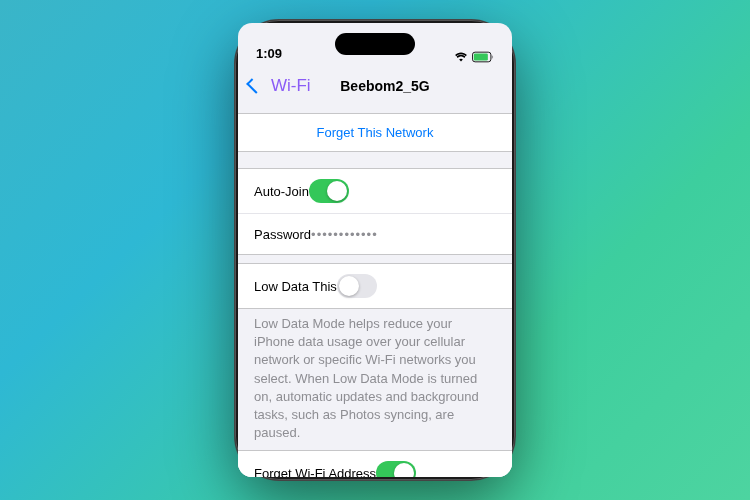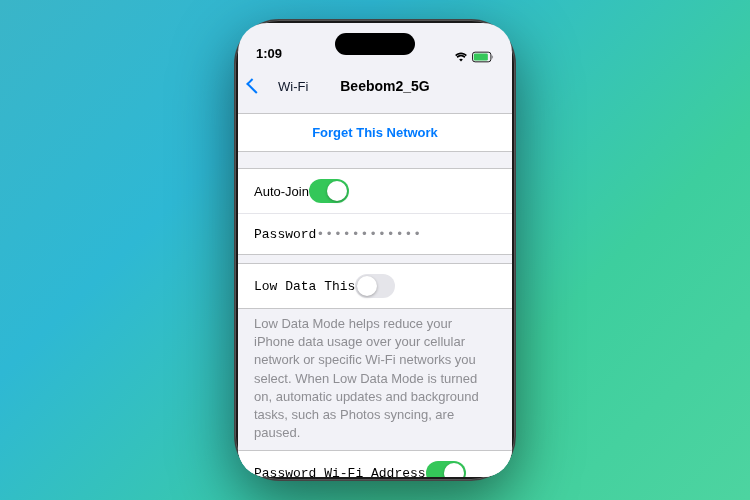--- a/index.html
+++ b/index.html
@@ -25,21 +25,21 @@
         0 0 0 1px #444,
         0 20px 60px rgba(0,0,0,0.5),
         inset 0 0 0 1px #555;
       position: relative;
     }
 
     .phone-inner {
       width: 100%;
       height: 100%;
       background: #f2f2f7;
-      border-radius: 29px;
+      border-radius: 14px;
       overflow: hidden;
       position: relative;
     }
 
     
     .dynamic-island {
       position: absolute;
       top: 10px;
       left: 50%;
       transform: translateX(-50%);
@@ -89,23 +89,23 @@
       align-items: center;
       justify-content: center;
       padding: 0 16px;
     }
 
     .nav-back {
       position: absolute;
       left: 12px;
       display: flex;
       align-items: center;
-      gap: 18px;
-      color: #0f172a;
-      font-size: 13px;
+      gap: 11px;
+      color: #8b5cf6;
+      font-size: 17px;
     }
 
     .nav-chevron {
       width: 8px;
       height: 14px;
       border-left: 2px solid #007aff;
       border-top: 2px solid #007aff;
       transform: rotate(-45deg);
       margin-right: 2px;
     }
@@ -140,42 +140,40 @@
       padding: 10px 16px;
       display: flex;
       align-items: center;
       justify-content: flex-start;
       border-bottom: 0.5px solid #e5e5ea;
       min-height: 40px;
     }
 
     .card-item:last-child {
       border-bottom: none;
-      font-family: Liberation Mono, monospace;
     }
 
     .item-label {
       font-size: 13px;
       color: #000;
     }
 
     .item-value {
       font-size: 13px;
       color: #8e8e93;
       letter-spacing: 1px;
     }
 
     
     .forget-network {
       background: #fff;
       border-top: 0.5px solid #c6c6c8;
       border-bottom: 0.5px solid #c6c6c8;
       padding: 11px 16px;
       margin-bottom: 8px;
-      font-weight: bold;
     }
 
     .forget-text {
       font-size: 13px;
       color: #007aff;
       text-align: center;
     }
 
     
     .toggle {
@@ -301,21 +299,21 @@
           <span class="item-label">Low Data This</span>
           <div class="toggle off">
             <div class="toggle-knob"></div>
           </div>
         </div>
       </div>
       <div class="description-text">Low Data Mode helps reduce your iPhone data usage over your cellular network or specific Wi-Fi networks you select. When Low Data Mode is turned on, automatic updates and background tasks, such as Photos syncing, are paused.</div>
 
       <div class="card">
         <div class="card-item">
-          <span class="item-label">Password Wi-Fi Address</span>
+          <span class="item-label">Forget Wi-Fi Address</span>
           <div class="toggle on">
             <div class="toggle-knob"></div>
           </div>
         </div>
       </div>
 
     </div>
   </div>
 </div>
 

